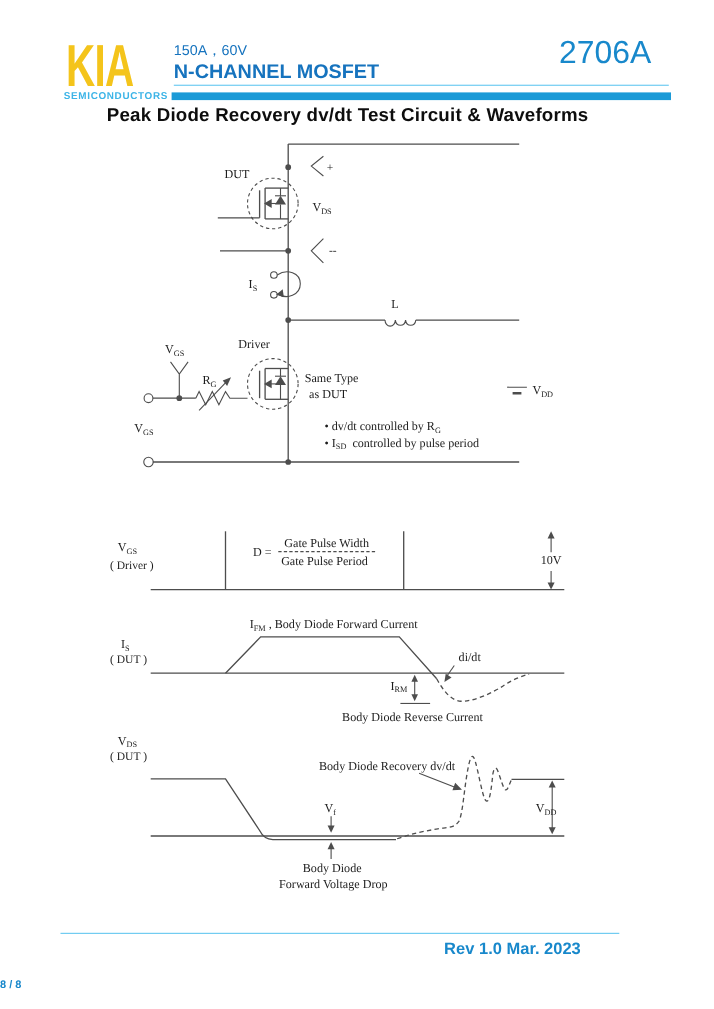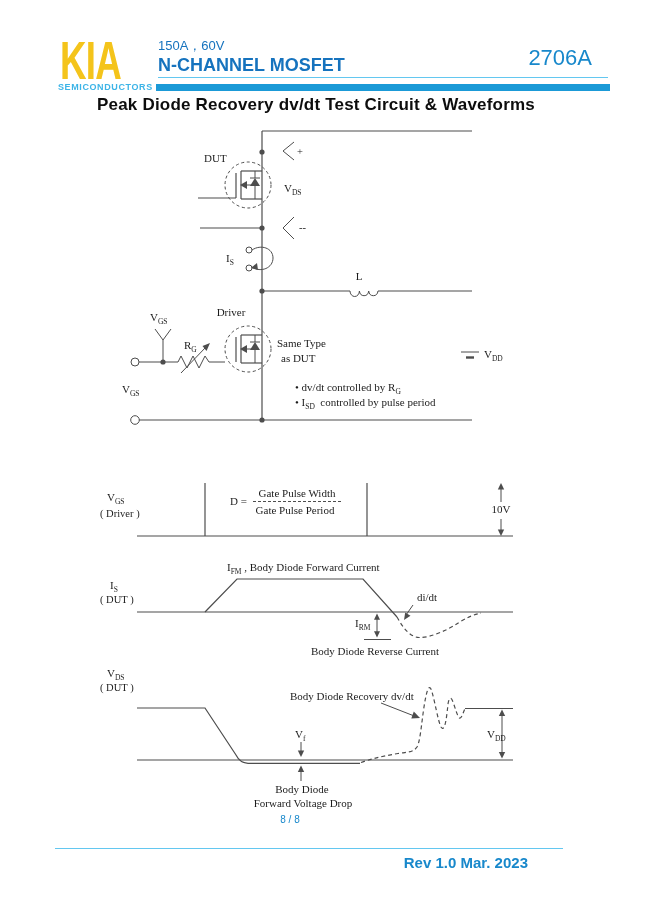--- a/index.html
+++ b/index.html
@@ -11,42 +11,42 @@
   .page{position:relative;width:649px;height:917px;background:#fff;overflow:hidden;
         font-family:"Liberation Sans",sans-serif;}
   
   .logo-name{position:absolute;left:60px;top:33px;font-size:54px;line-height:1;
       font-weight:bold;color:var(--brand_yellow);transform:scaleX(0.68);
       transform-origin:left top;letter-spacing:-1px;}
   .logo-sub{position:absolute;left:58px;top:82px;font-size:9px;font-weight:bold;
       color:var(--brand_cyan);letter-spacing:0.6px;}
   .spec1{position:absolute;left:158px;top:37px;font-size:13px;font-weight:normal;color:var(--header_blue);}
   .spec2{position:absolute;left:158px;top:55px;font-size:18px;font-weight:bold;color:var(--header_blue);}
-  .part{position:absolute;top:45px;right:57px;font-size:22px;color:var(--part_blue);}
+  .part{position:absolute;top:32px;right:57px;font-size:29px;color:var(--part_blue);}
   .rule-thin{position:absolute;left:158px;top:77px;width:450px;height:1.4px;background:var(--rule_blue);}
   .rule-thick{position:absolute;left:156px;top:84px;width:454px;height:6.5px;background:var(--bar_blue);}
   .doc-title{position:absolute;left:0;top:95px;width:632px;text-align:center;
       font-size:17px;font-weight:bold;color:#0d0d0d;letter-spacing:0.2px;}
   
   .fig{position:absolute;left:0;top:0;width:649px;height:917px;}
   .ln{stroke:var(--draw_gray);stroke-width:1.2;fill:none;}
   .thin{stroke-width:1;}
   .dash{stroke-dasharray:4,3;}
   .hyph{stroke-dasharray:3,2;}
   .dcirc{stroke-dasharray:3,2.6;}
   .dot{fill:var(--draw_gray);stroke:none;}
   .fillg{fill:var(--draw_gray);stroke:none;}
   .txt{fill:var(--ink);font-family:"Liberation Serif",serif;font-size:11px;}
   .small{font-size:10.5px;}
   .sub{font-size:7.5px;}
   .mid{text-anchor:middle;}
   
   .f-rule{position:absolute;left:55px;top:848px;width:508px;height:1.4px;background:var(--rule_blue);}
-  .f-page{position:absolute;left:0;top:814px;width:580px;text-align:center;
-      font-size:10px;font-weight:normal;color:var(--footer_blue);}
+  .f-page{position:absolute;left:0;top:890px;width:580px;text-align:left;
+      font-size:10px;font-weight:bold;color:var(--footer_blue);}
   .f-rev{position:absolute;top:854px;right:121px;font-size:15px;font-weight:bold;color:var(--footer_blue);}
 </style>
 </head>
 <body>
 
 <div class="page">
 
   <div class="logo-name">KIA</div>
   <div class="logo-sub">SEMICONDUCTORS</div>
   <div class="spec1">150A，60V</div>

